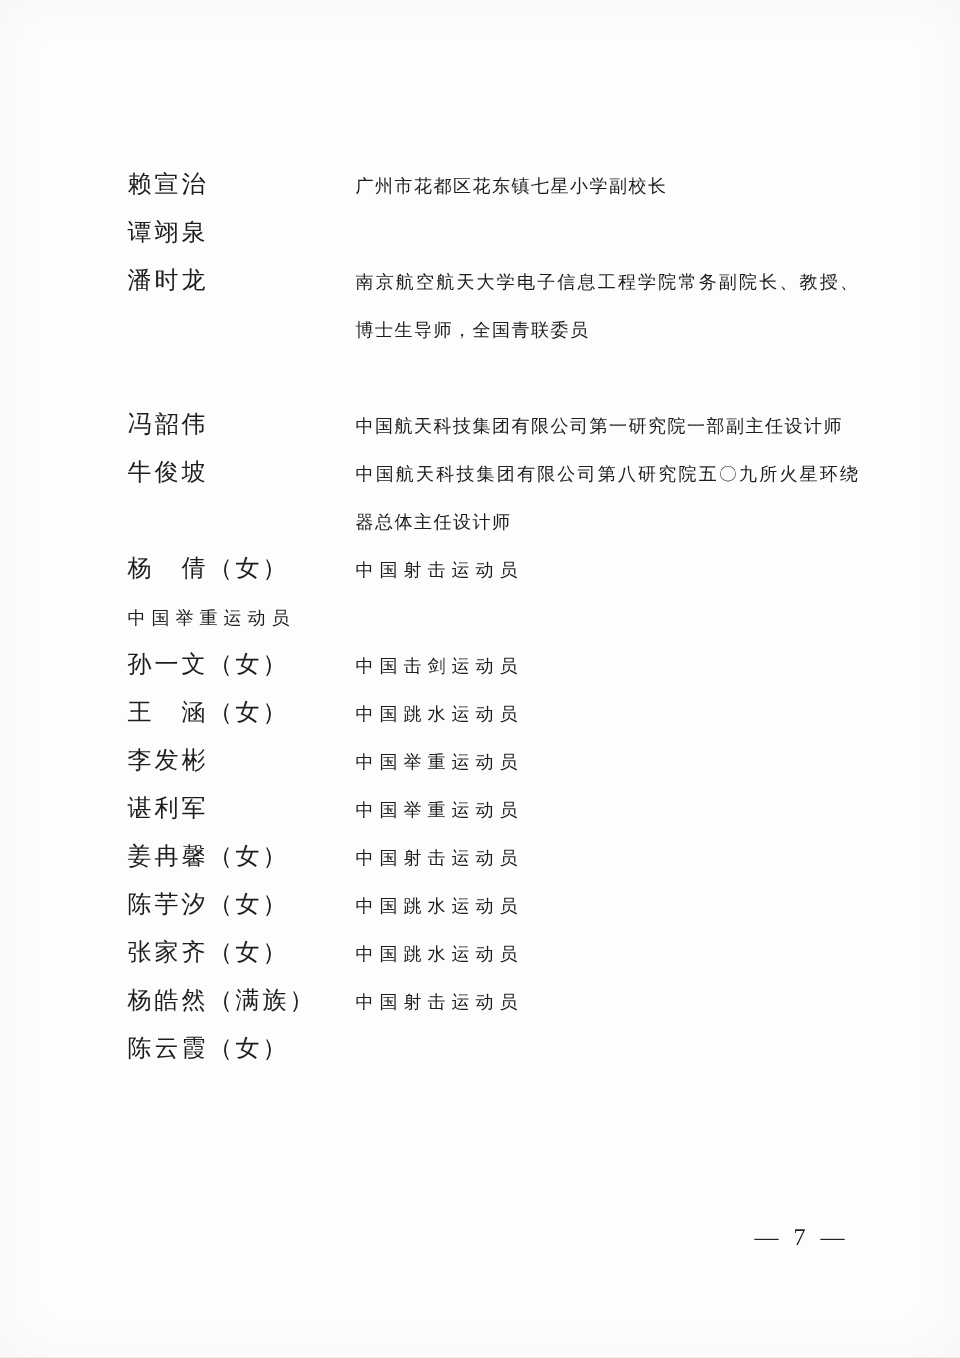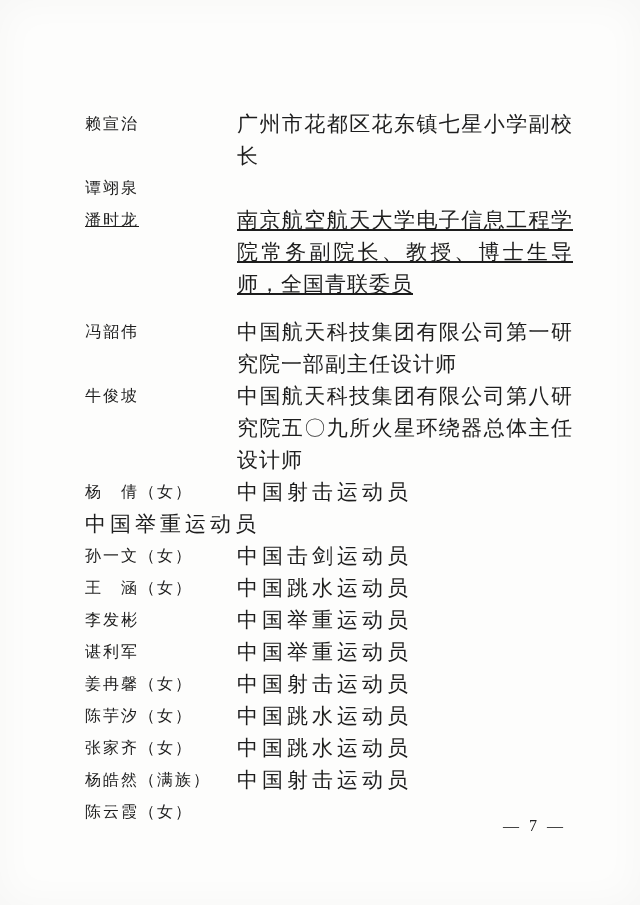--- a/index.html
+++ b/index.html
@@ -32,35 +32,34 @@
     flex: none;
     width: 152px;
     font-size: 16px;
     line-height: 32px;
     letter-spacing: 2px;
     white-space: pre;
   }
   .row .desc {
     flex: none;
     width: 336px;
-    font-size: 21px;
+    font-size: 12px;
     line-height: 32px;
   }
   .row.long .desc {
     letter-spacing: 1px;
     text-align: justify;
     text-align-last: left;
   }
   .row.short .desc {
     letter-spacing: 4px;
     white-space: nowrap;
   }
   .row.gap-after {
-    margin-bottom: 16px;
-    text-decoration: underline;
+    margin-bottom: 32px;
   }
   .pageno {
     position: absolute;
     right: 74px;
     bottom: 70px;
     font-size: 16px;
     letter-spacing: 3px;
     color: #222;
     white-space: pre;
   }

